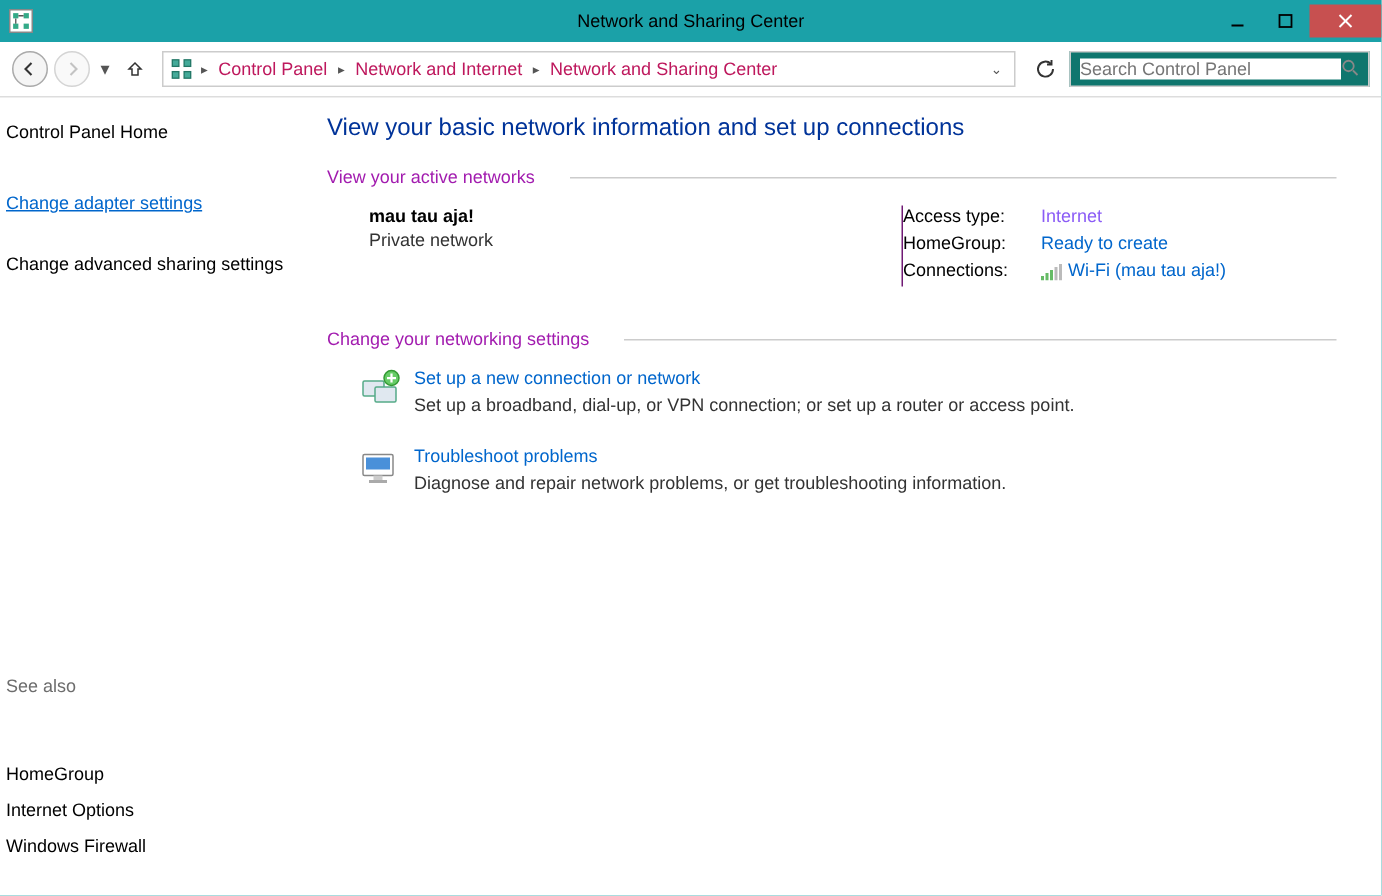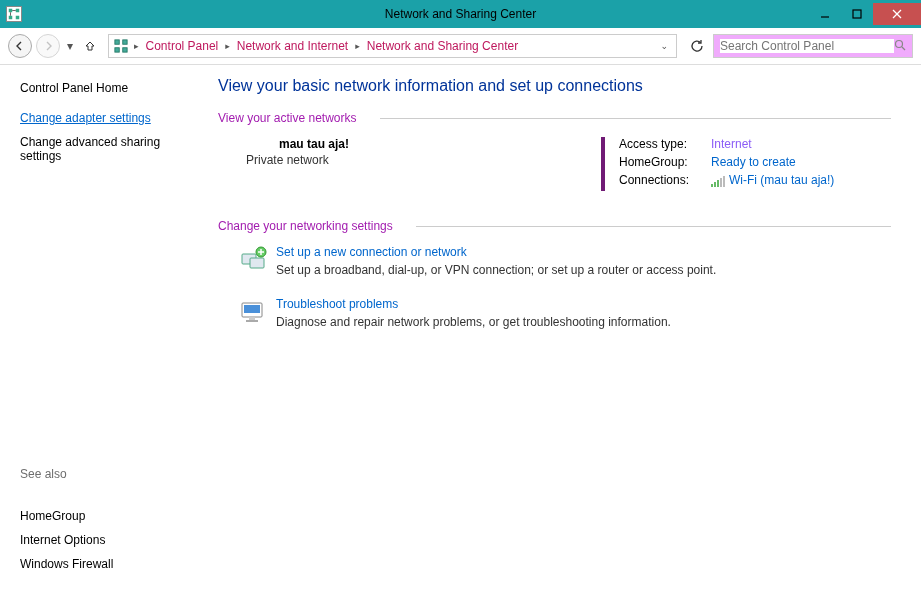--- a/index.html
+++ b/index.html
@@ -22,45 +22,45 @@
 .nav-btn.disabled { opacity:0.5; }
 .dropdown-arrow { width:12px; text-align:center; color:#555; }
 .up-arrow { width:20px; height:20px; display:flex; align-items:center; justify-content:center; color:#333; }
 .breadcrumb { flex:1; height:24px; border:1px solid #ccc; background:#fff; display:flex; align-items:center; padding:0 4px; gap:2px; margin-left:4px; margin-right:4px; }
 .bc-icon { width:16px; height:16px; display:flex; align-items:center; justify-content:center; }
 .bc-sep { color:#555; padding:0 3px; font-size:9px; }
 .bc-item { color:#be185d; padding:0 2px; white-space:nowrap; }
 .bc-spacer { flex:1; }
 .bc-drop { color:#555; padding:0 4px; font-size:9px;}
 .refresh-btn { width:24px; height:24px; display:flex; align-items:center; justify-content:center; color:#333; }
-.searchbox { width:200px; height:24px; border:1px solid #ccc; background:#f0abfc; display:flex; align-items:center; padding:0 6px; position:relative; }
+.searchbox { width:200px; height:24px; border:1px solid #ccc; background:#0f766e; display:flex; align-items:center; padding:0 6px; position:relative; }
 .searchbox input { border:none; outline:none; flex:1; font-size:12px; color:#555; }
 .search-icon { color:#888; }
 
 
 .content { flex:1; background:#fff; display:flex; border-top:1px solid #ddd; }
 
-.sidebar { width:210px; padding:16px 20px; display:flex; flex-direction:column; }
+.sidebar { width:210px; padding:16px 4px; display:flex; flex-direction:column;gap:17px; }
 .sidebar a, .sidebar .sb-text { color:#0066cc; text-decoration:none; margin-bottom:10px; display:block; }
 .sidebar .sb-title { color:#000; margin-bottom:16px; }
 .sidebar a.current { text-decoration:underline; }
 .sidebar-spacer { flex:1; }
 .seealso-title { color:#6d6d6d; margin-bottom:28px; }
 .seealso a { color:#000; margin-bottom:10px; }
 
 .main { flex:1; padding:12px 30px 12px 8px; }
 .main-heading { color:#003399; font-size:16px; margin-bottom:16px; }
 .section-label { color:#a21caf; display:flex; align-items:center; gap:23px; margin-bottom:12px; }
 .section-label .rule { flex:1; height:1px; background:#ccc; }
 
 .network-block { display:flex; margin-bottom:28px; padding-left:28px; }
 .net-left { flex:1; }
-.net-name { font-weight:bold; color:#000;margin-left:33px; }
+.net-name { font-weight:bold; color:#000; }
 .net-type { color:#333; margin-top:2px; }
-.net-right { border-left:4px solid #701a75; padding-left:14px; min-width:290px; }
+.net-right { border-left:1px solid #701a75; min-width:290px; }
 .net-row { display:flex; margin-bottom:4px; align-items:center; }
 .net-row .lbl { width:92px; color:#000; }
 .net-row .val { color:#8b5cf6; }
 .net-row .val.link { color:#0066cc; }
 .sig-icon { display:inline-block; width:14px; height:12px; margin-right:4px; vertical-align:middle; }
 
 .settings-item { display:flex; gap:8px; margin-bottom:20px; padding-left:20px; }
 .settings-icon { width:30px; height:30px; display:flex; align-items:center; justify-content:center; flex-shrink:0; }
 .settings-text .title { color:#0066cc; margin-bottom:4px; }
 .settings-text .desc { color:#333; }

